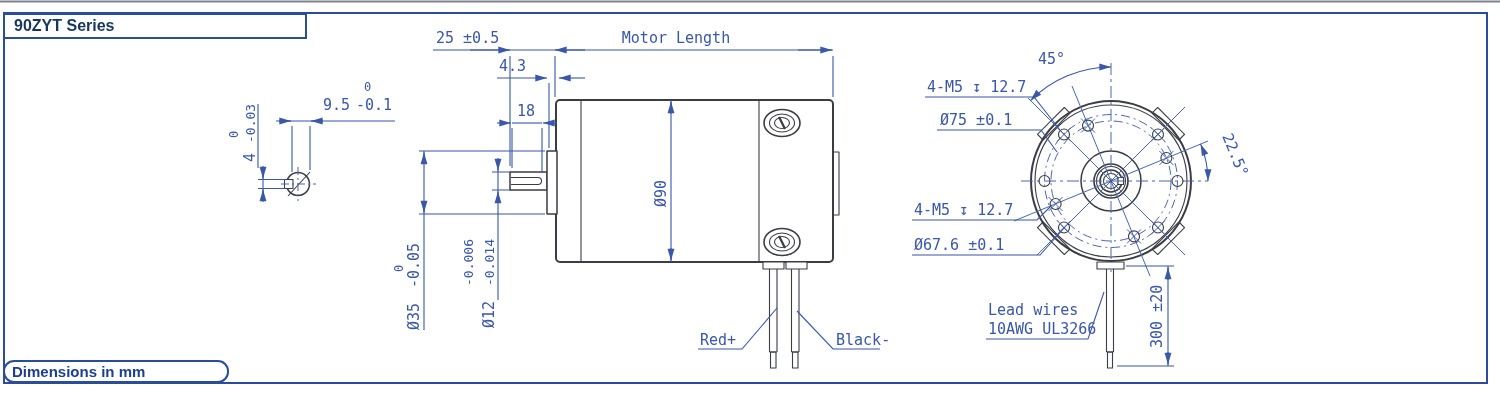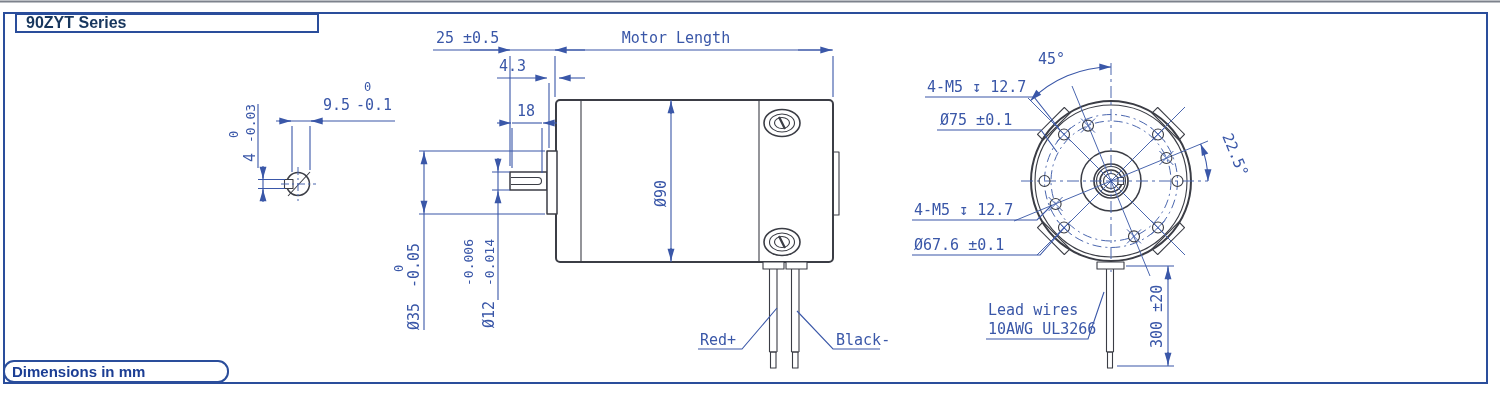--- a/index.html
+++ b/index.html
@@ -15,21 +15,21 @@
   .d{stroke:#3a57a8;fill:none;stroke-width:1.1;}
   .cl{stroke:#4a66ae;fill:none;stroke-width:1;}
   
   .dt{fill:#3a57a8;font-family:"DejaVu Sans Mono",monospace;font-size:15px;stroke:none;}
   .dts{font-size:13px;}
   .dtx{font-size:12px;}
   .mid{text-anchor:middle;}
   
   .tag{position:absolute;border:2px solid #2a4d9b;background:#fff;box-sizing:border-box;
        font-weight:bold;color:#17365d;display:flex;align-items:center;}
-  #titleBox{left:15px;top:13px;width:304px;height:20px;font-size:16px;padding-left:9px;}
+  #titleBox{left:3px;top:13px;width:304px;height:26px;font-size:16px;padding-left:9px;}
   #footerBox{left:3px;top:360px;width:226px;height:23px;font-size:15px;padding-left:7px;color:#1c3e94;border-radius:11px;}
 </style>
 </head>
 <body>
 
 <div id="canvas">
 
 <svg width="1500" height="400" viewBox="0 0 1500 400">
   <defs>
     <marker id="ar" viewBox="0 0 12 8" refX="11.3" refY="4" markerWidth="13" markerHeight="9" markerUnits="userSpaceOnUse" orient="auto-start-reverse">

